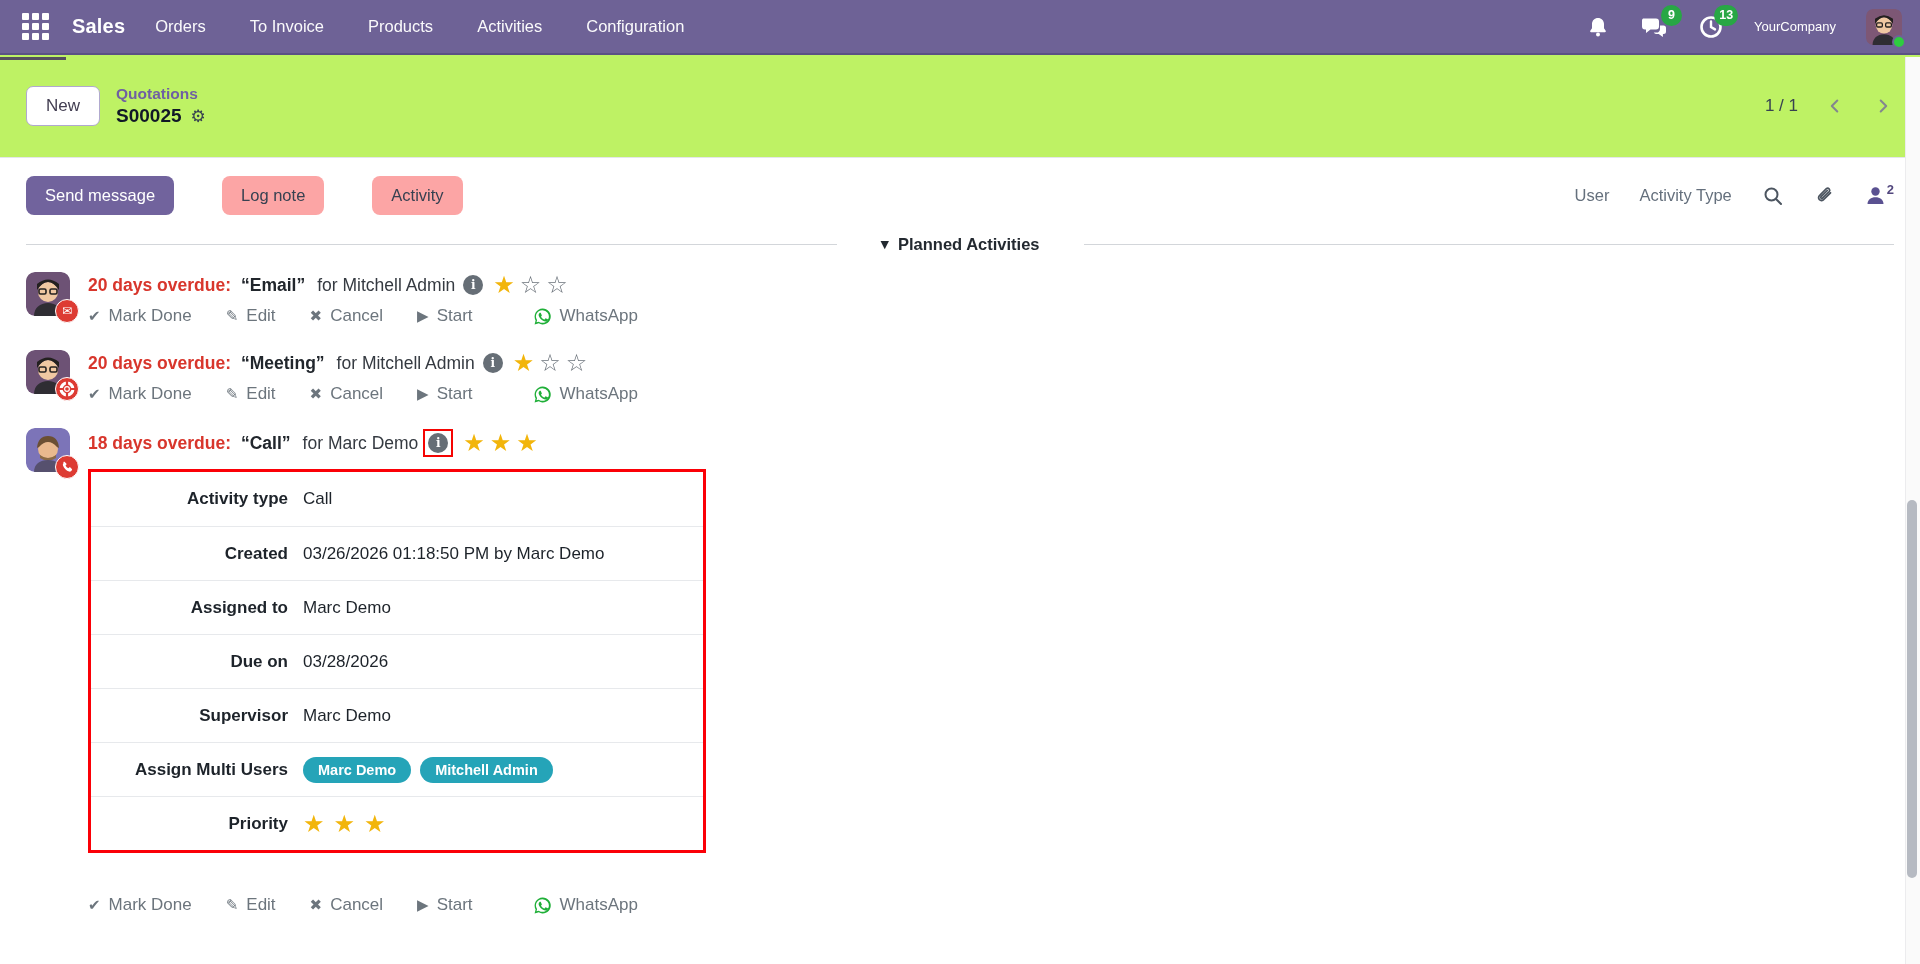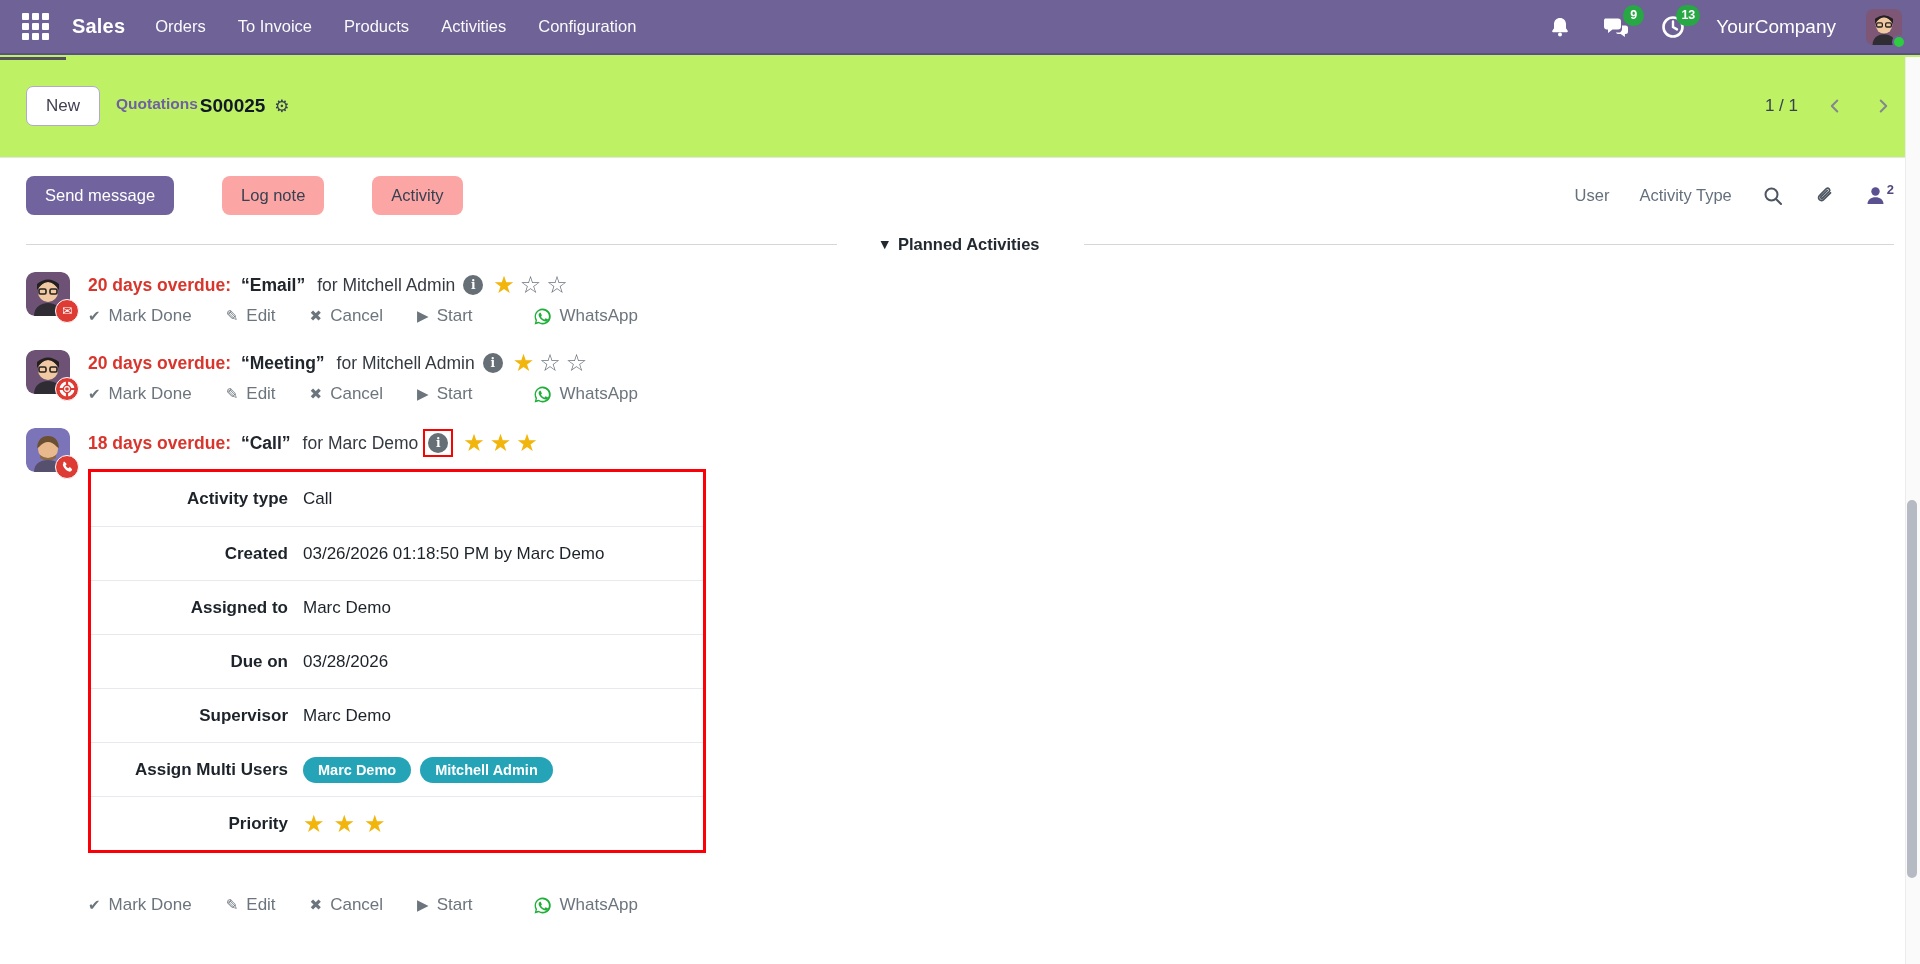--- a/index.html
+++ b/index.html
@@ -9,41 +9,41 @@
 
   .screen { position:relative; width:1920px; height:964px; overflow:hidden; background:#fff; }
 
   
   .navbar { height:55px; background:#6e6296; border-bottom:2px solid #5b5184;
             display:flex; align-items:center; padding:16px 18px; color:#fff; }
   .apps-btn { width:34px; height:34px; display:flex; align-items:center; justify-content:center; cursor:pointer; }
   .apps-grid { display:grid; grid-template-columns:repeat(3,7px); grid-template-rows:repeat(3,7px); gap:3px; }
   .apps-grid i { background:#fff; border-radius:1px; }
   .brand { font-size:20px; font-weight:700; margin:0 30px 0 20px; letter-spacing:.2px; }
-  .nav-menu { display:flex; gap:32px; font-size:16.5px; }
+  .nav-menu { display:flex; gap:44px; font-size:16.5px; }
   .nav-menu span { cursor:pointer; opacity:.97; }
   .nav-right { margin-left:auto; display:flex; align-items:center; gap:30px; }
   .sys-icon { position:relative; display:flex; align-items:center; cursor:pointer; }
   .count-badge { position:absolute; top:-9px; right:-14px; background:#28a745; color:#fff;
                  min-width:21px; height:21px; border-radius:11px; font-size:12.5px; font-weight:700;
                  display:flex; align-items:center; justify-content:center; padding:0 5px; }
-  .company-name { font-size:19px; }
+  .company-name { font-size:13px; }
   .nav-avatar { position:relative; width:36px; height:36px; border-radius:7px; overflow:visible; cursor:pointer; }
   .nav-avatar svg { border-radius:7px; display:block; }
   .presence-dot { position:absolute; right:-4px; bottom:-4px; width:14px; height:14px;
                   background:#2ecc40; border:2px solid #6e6296; border-radius:50%; }
 
   .loader-strip { position:absolute; top:57px; left:0; width:66px; height:3px; background:#55505e; z-index:5; }
 
   
   .control-panel { height:103px; background:#bef264; border-bottom:1px solid #e4e6ea;
                    display:flex; align-items:center; padding:0 26px; }
   .btn-new { background:#fff; border:1px solid #b1a9cf; color:#433e52; font-size:17px;
              padding:9px 19px; border-radius:7px; cursor:pointer; font-family:inherit; }
-  .bc-stack { margin-left:16px; display:flex; flex-direction:row; gap:2px; }
+  .bc-stack { margin-left:16px; display:flex; flex-direction:column; gap:2px; }
   .bc-parent { color:#6f5fa3; font-size:15.5px; font-weight:600; cursor:pointer; }
   .bc-current-line { display:flex; align-items:center; gap:9px; }
   .bc-current { color:#111827; font-size:19px; font-weight:600; }
   .gear { font-size:17px; color:#374151; cursor:pointer; }
   .pager { margin-left:auto; display:flex; align-items:center; gap:26px; }
   .pager-count { font-size:17px; color:#374151; }
   .pager-arrow { cursor:pointer; display:flex; align-items:center; }
 
   
   .chatter-toolbar { display:flex; align-items:center; padding:18px 26px 10px 26px;gap:32px; }

